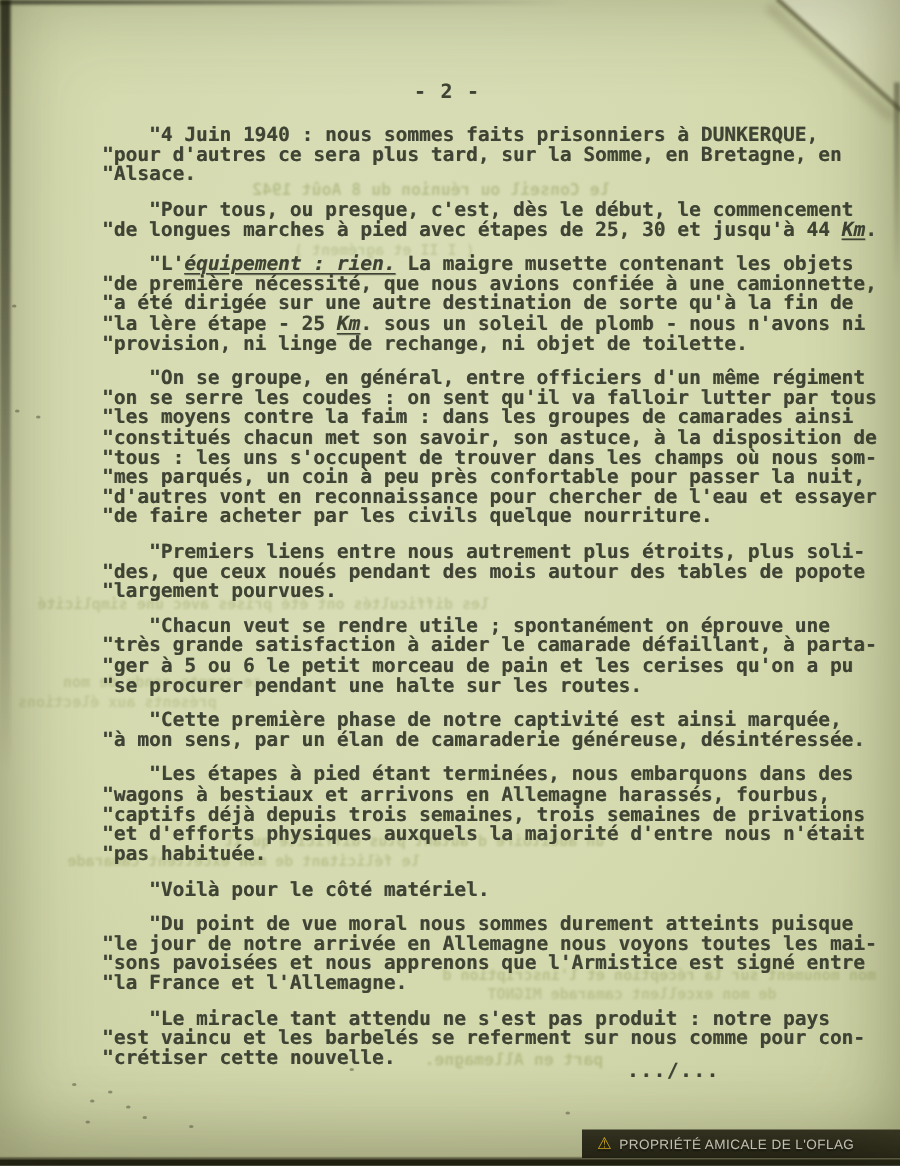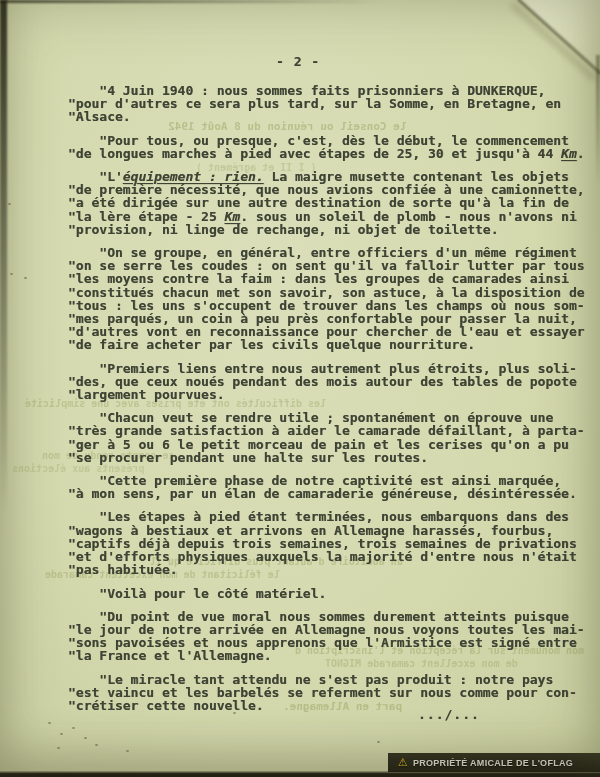--- a/index.html
+++ b/index.html
@@ -45,21 +45,21 @@
     font-family:"DejaVu Sans Mono",monospace;white-space:pre;filter:blur(0.6px);pointer-events:none;}
   
   .speck{position:absolute;width:3px;height:2px;border-radius:50%;
     background:rgba(85,90,66,.55);filter:blur(0.4px);pointer-events:none;}
   
   .wm{position:absolute;right:0;bottom:5px;width:212px;height:19px;
     display:flex;align-items:center;gap:5px;padding:0 6px 0 10px;box-sizing:border-box;
     background:linear-gradient(to bottom,rgba(32,30,19,.92),rgba(10,10,6,.96));}
   .wm-icon{color:#f2c218;font-size:11px;line-height:1;
     font-family:"DejaVu Sans",sans-serif;text-shadow:0 1px 1px #000;}
-  .wm-text{font-family:"Liberation Sans",sans-serif;font-weight:bold;font-size:9px;
+  .wm-text{font-family:"Liberation Sans",sans-serif;font-weight:normal;font-size:9px;
     color:#e8e6df;letter-spacing:.3px;white-space:nowrap;text-shadow:0 1px 1px #000;}
 </style>
 </head>
 <body>
 
 <div class="scan" style="color: rgb(62, 67, 52);">
 
   <div id="ghost-layer">
       <div class="ghost" style="left: 168px; top: 120px; font-size: 11px; opacity: 0.5;">le Conseil ou réunion du 8 Août 1942</div>
       <div class="ghost" style="left: 196px; top: 162px; font-size: 10px; opacity: 0.35;">( I II et agrément )</div>

